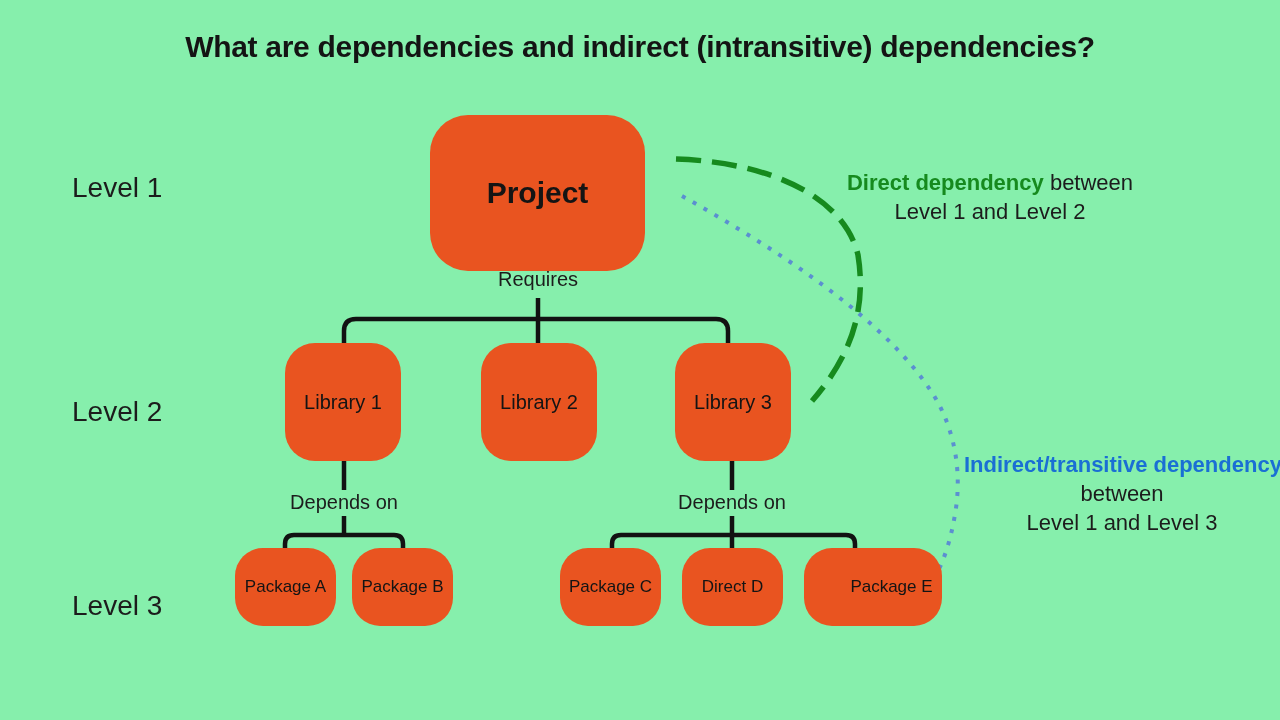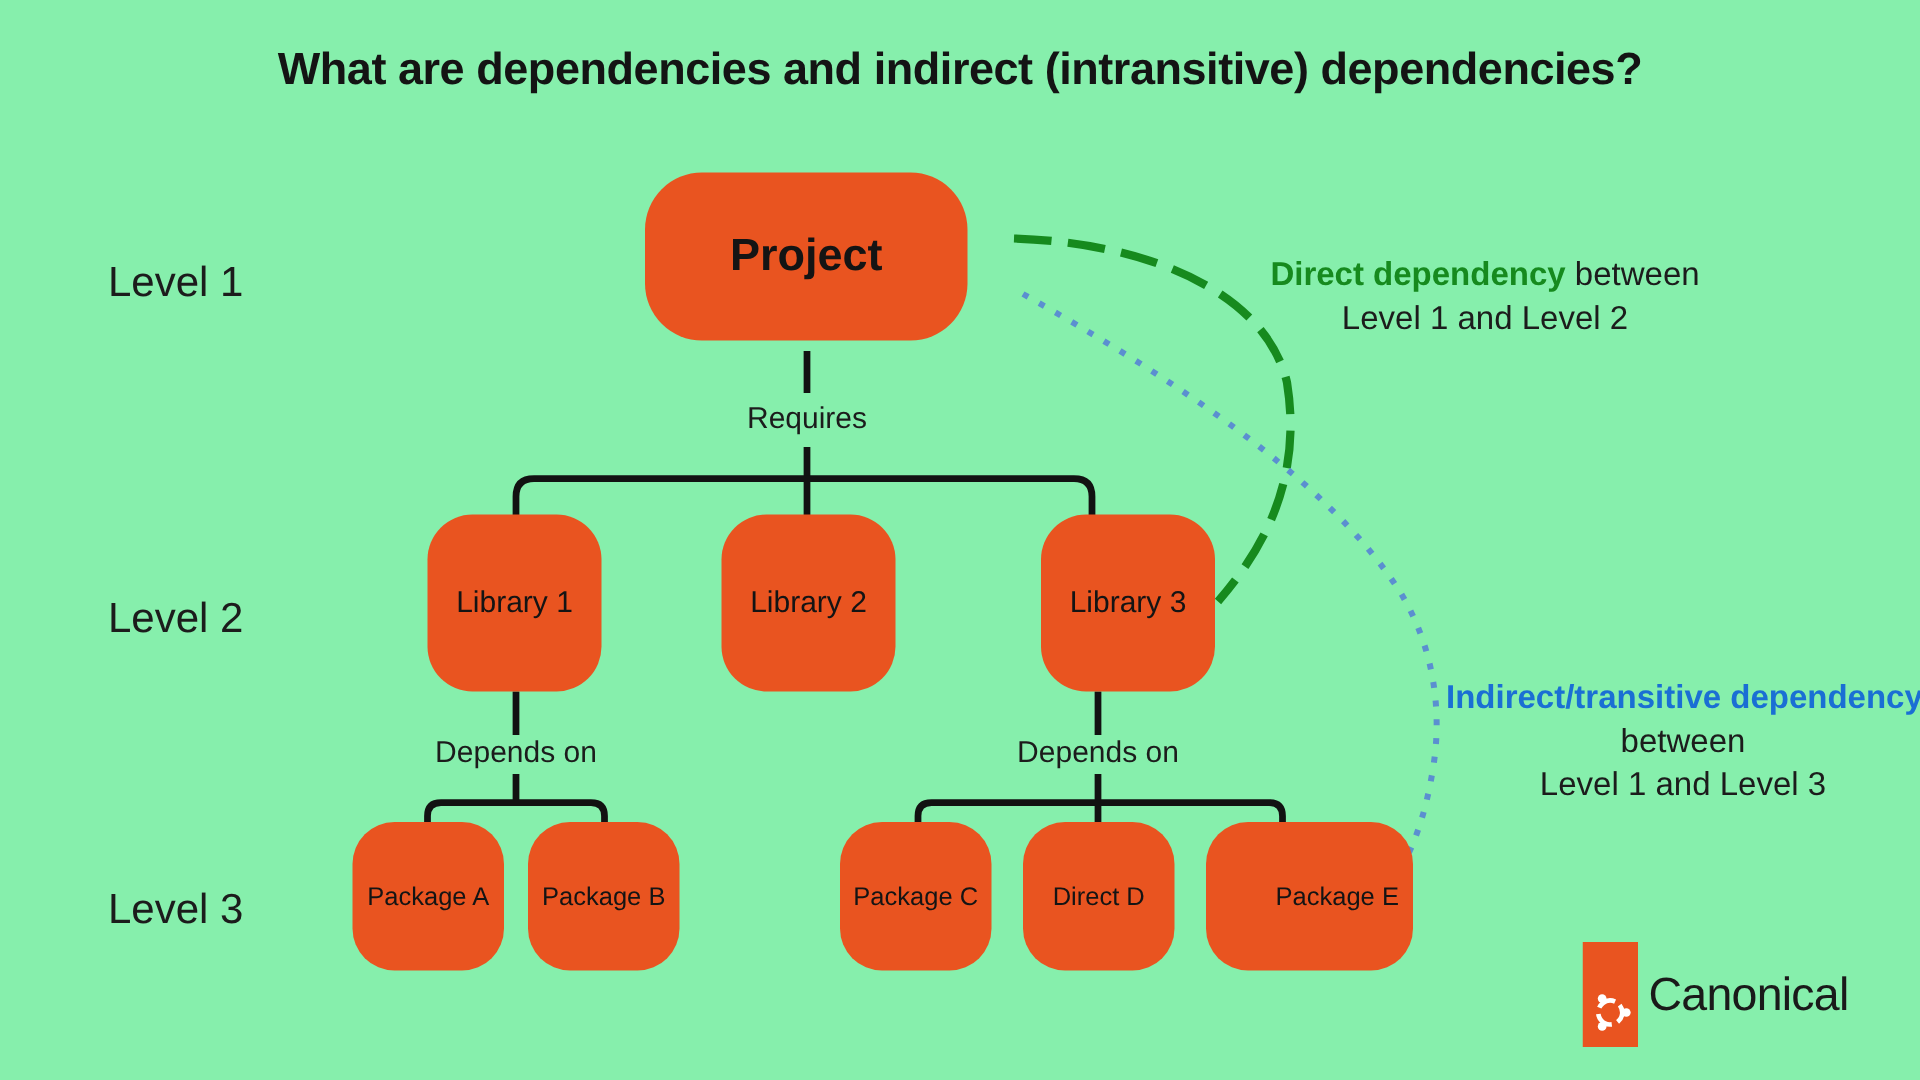--- a/index.html
+++ b/index.html
@@ -11,24 +11,24 @@
     position:absolute;left:0;top:30px;width:1280px;text-align:center;
     font-size:30px;font-weight:bold;letter-spacing:-0.3px;
   }
   .level-label{
     position:absolute;left:72px;font-size:28px;font-weight:400;color:#1c1c1c;
   }
   .node{
     position:absolute;background:#E95420;display:flex;align-items:center;justify-content:center;
     color:#141414;text-align:center;
   }
-  .project{left:430px;top:115px;width:215px;height:112px;border-radius:38px;
+  .project{left:430px;top:115px;width:215px;height:156px;border-radius:38px;
     font-size:30px;font-weight:bold;}
   .library{top:343px;width:116px;height:118px;border-radius:30px;font-size:20px;}
-  .package{top:548px;width:101px;height:99px;border-radius:28px;font-size:17px;}
+  .package{top:548px;width:101px;height:78px;border-radius:28px;font-size:17px;}
   .edge-label{
     position:absolute;font-size:20px;color:#1c1c1c;text-align:center;transform:translateX(-50%);
     white-space:nowrap;
   }
   .svg-layer{position:absolute;left:0;top:0;width:1280px;height:720px;pointer-events:none;}
   .annot{position:absolute;font-size:22px;line-height:29px;color:#1c1c1c;}
   .annot-direct{left:822px;top:168px;width:336px;text-align:center;}
   .annot-indirect{right:0;top:450px;width:316px;text-align:center;}
   .annot .row1{white-space:nowrap;}
   .annot-indirect .row1{display:block;text-align:right;padding-right:2px;}
@@ -61,21 +61,21 @@
       <path d="M612 549 V544 Q612 535 621 535 H846 Q855 535 855 544 V549"></path>
     </g>
     <path d="M676 159 C768 162 844 196 858 255 C868 317 845 363 812 401" fill="none" stroke="#168A1E" stroke-width="5.5" stroke-dasharray="25 11"></path>
     <path d="M682 196 C778 250 884 318 933 394 C956 431 961 473 956 508 C950 549 938 578 921 597" fill="none" stroke="#5B8FD0" stroke-width="4" stroke-dasharray="4 8.5"></path>
   </svg>
 
   <div class="node project">Project</div>
 
   <div class="node library" style="left:285px;">Library 1</div>
   <div class="node library" style="left:481px;">Library 2</div>
-  <div class="node library" style="left:675px;margin-left:19px;">Library 3</div>
+  <div class="node library" style="left:675px;">Library 3</div>
 
   <div class="node package" style="left:235px;">Package A</div>
   <div class="node package" style="left:352px;">Package B</div>
   <div class="node package" style="left:560px;">Package C</div>
   <div class="node package" style="left:682px;">Direct D</div>
   <div class="node package" style="left:804px;padding-left:37px;">Package E</div>
 
   <div class="edge-label" style="left:538px;top:268px;">Requires</div>
   <div class="edge-label" style="left:344px;top:491px;">Depends on</div>
   <div class="edge-label" style="left:732px;top:491px;">Depends on</div>
@@ -87,28 +87,14 @@
     </div>
     <div>Level 1 and Level 2</div>
   </div>
 
   <div class="annot annot-indirect">
     <span class="row1 hl-blue">Indirect/transitive dependency</span>
     <div>between</div>
     <div>Level 1 and Level 3</div>
   </div>
 
-  <div class="brand">
-    <svg width="37" height="70" viewBox="0 0 37 70">
-      <rect x="0" y="0" width="37" height="70" fill="#E95420"></rect>
-      <g fill="none" stroke="#ffffff">
-        <circle cx="18.5" cy="47" r="8" stroke-width="3.1" stroke-dasharray="12.5 4.26" transform="rotate(-38 18.5 47)"></circle>
-      </g>
-      <g fill="#ffffff">
-        <circle cx="29.2" cy="47" r="2.9"></circle>
-        <circle cx="13.1" cy="37.7" r="2.9"></circle>
-        <circle cx="13.1" cy="56.3" r="2.9"></circle>
-      </g>
-    </svg>
-    <span class="brand-word">Canonical</span>
-  </div>
 
 </div>
 
 </body></html>

